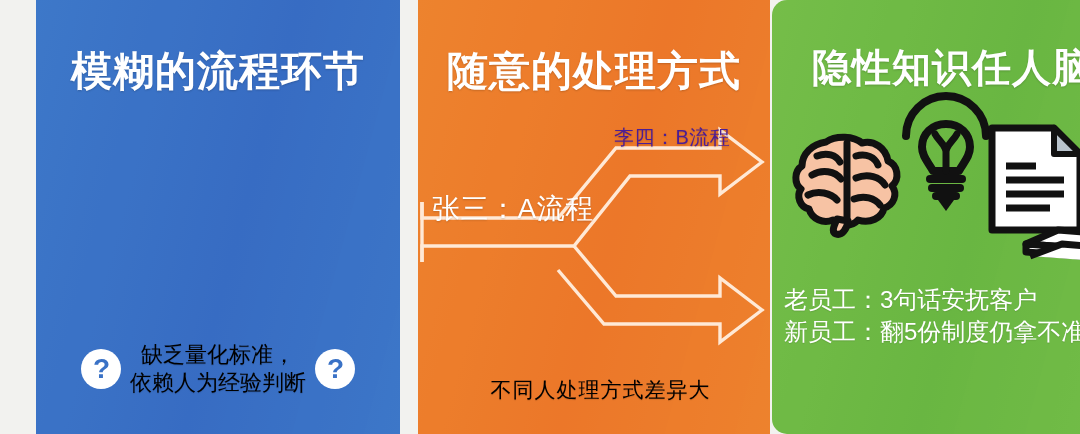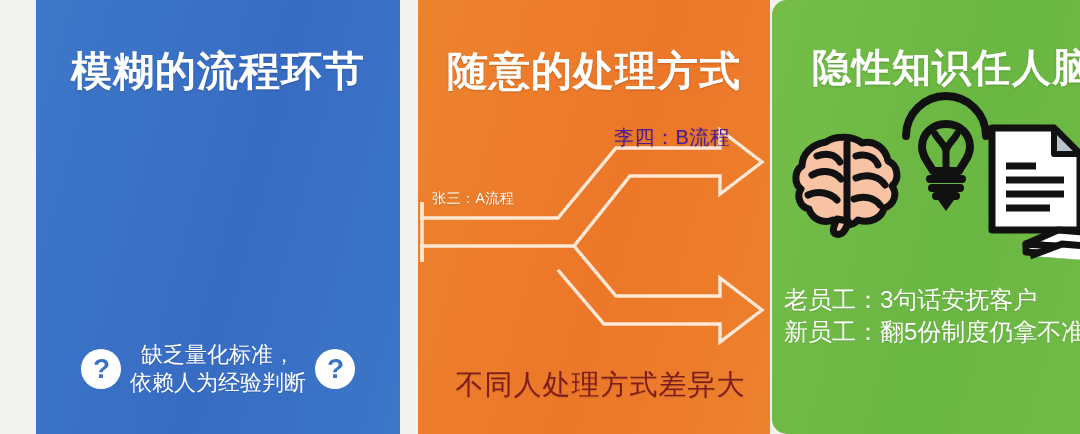--- a/index.html
+++ b/index.html
@@ -77,60 +77,60 @@
     flex:0 0 auto;
     width:40px;height:40px;border-radius:50%;
     background:#fff;
     color:#3a72c6;
     font-size:28px;font-weight:bold;
     display:flex;align-items:center;justify-content:center;
     line-height:1;
     text-indent:1px;
   }
   .blue-footer-text{
-    color:#ffffff;
+    color:#000000;
     font-size:22px;
     line-height:1.30;
     text-align:center;
     white-space:pre-line;
     text-shadow:0 1px 1px rgba(0,0,0,.12);
   }
 
   
   .fork-wrap{
     position:absolute;
     left:0;top:110px;
     width:352px;height:240px;
     z-index:2;
   }
   .fork-wrap svg{display:block;width:352px;height:240px;}
   .lbl-a{
     position:absolute;
     left:14px;top:190px;
-    color:#fff;font-size:14px;
+    color:#fff;font-size:28px;
     letter-spacing:.5px;
     z-index:3;
     text-shadow:0 1px 2px rgba(0,0,0,.18);
     white-space:nowrap;
   }
   .lbl-b{
     position:absolute;
     left:196px;top:124px;
     color:#4c1d95;font-size:20px;
     letter-spacing:.5px;
     z-index:3;
     text-shadow:0 1px 2px rgba(0,0,0,.18);
     white-space:nowrap;
   }
   .orange-footer{
     position:absolute;
     left:13px;right:0;bottom:30px;
     text-align:center;
-    color:#7f1d1d;
-    font-size:28px;
+    color:#000000;
+    font-size:21px;
     letter-spacing:1px;
     text-shadow:0 1px 1px rgba(0,0,0,.12);
     z-index:3;
   }
 
   
   .icon-row{
     position:absolute;
     left:0;right:0;top:84px;
     height:185px;

